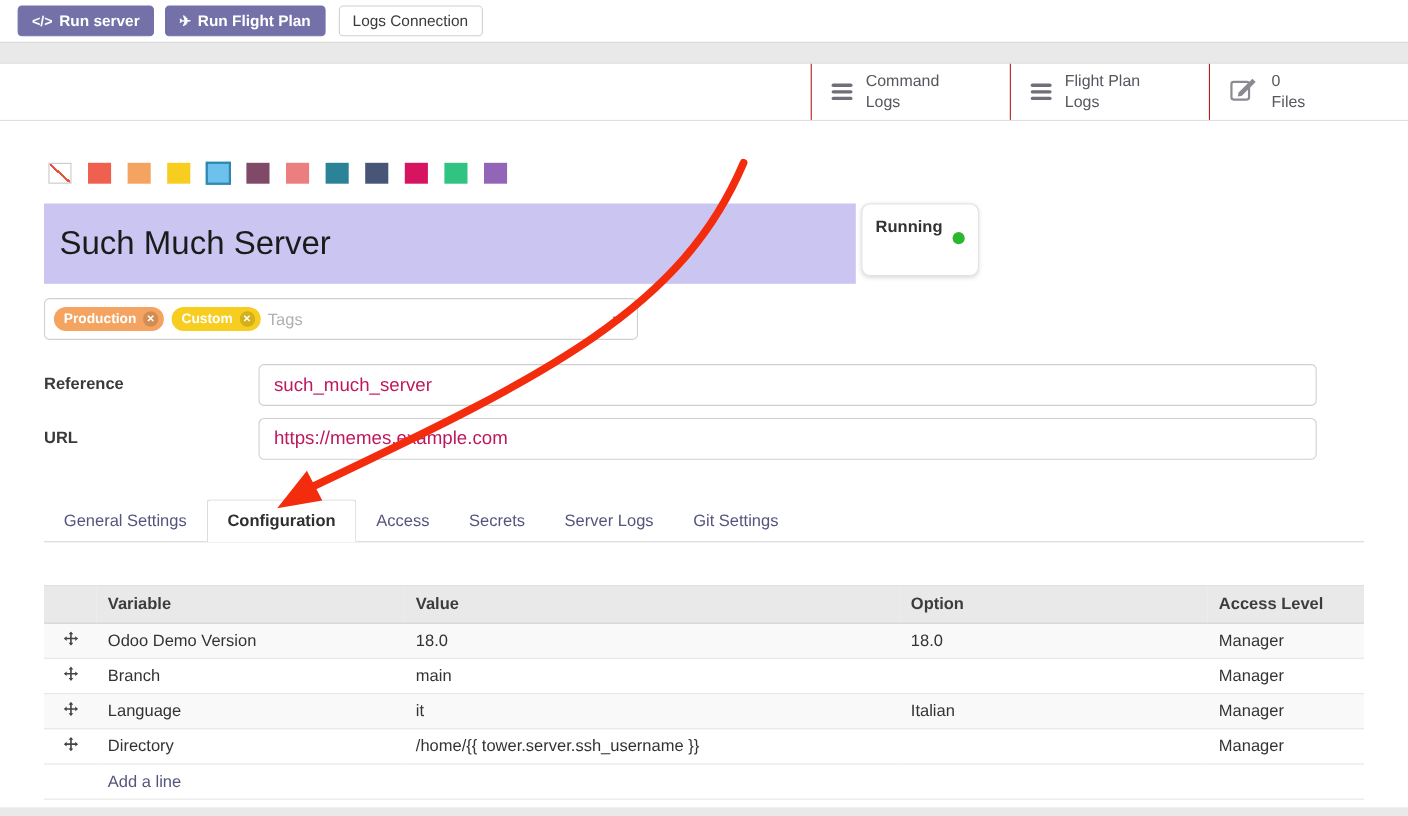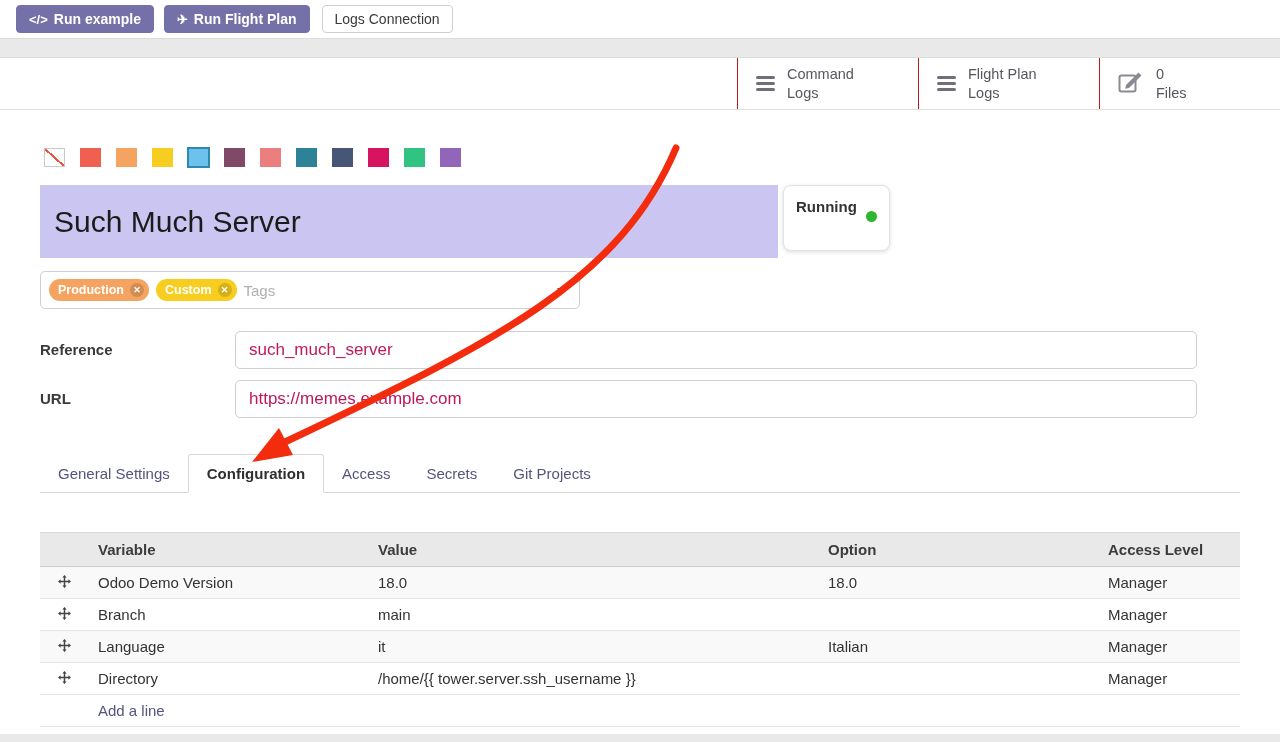--- a/index.html
+++ b/index.html
@@ -87,21 +87,21 @@
   .arrow-overlay { position: absolute; inset: 0; pointer-events: none; z-index: 50; }
   .arrow-overlay path { stroke: var(--arrow); stroke-width: 7; fill: none; stroke-linecap: round; }
   .arrow-overlay polygon { fill: var(--arrow); }
 </style>
 </head>
 <body>
 
 <div class="toolbar">
   <div class="btn btn-primary">
     <span class="icon-glyph">&lt;/&gt;</span>
-    <span>Run example</span>
+    <span>Run server</span>
   </div>
   <div class="btn btn-primary">
     <span class="icon-glyph">✈</span>
     <span>Run Flight Plan</span>
   </div>
   <div class="btn btn-secondary">
     <span>Logs Connection</span>
   </div>
 </div>
 
@@ -191,21 +191,22 @@
       <div class="form-label">URL</div>
       <div class="form-input">https://memes.example.com</div>
     </div>
   </div>
 
   <div class="tab-bar">
     <span class="tab">General Settings</span>
     <span class="tab active">Configuration</span>
     <span class="tab">Access</span>
     <span class="tab">Secrets</span>
-    <span class="tab">Git Projects</span>
+    <span class="tab">Server Logs</span>
+    <span class="tab">Git Settings</span>
   </div>
 
   <table class="config">
     <colgroup>
         <col style="width:48px">
         <col style="width:280px">
         <col style="width:450px">
         <col style="width:280px">
         <col style="width:142px">
       </colgroup>

